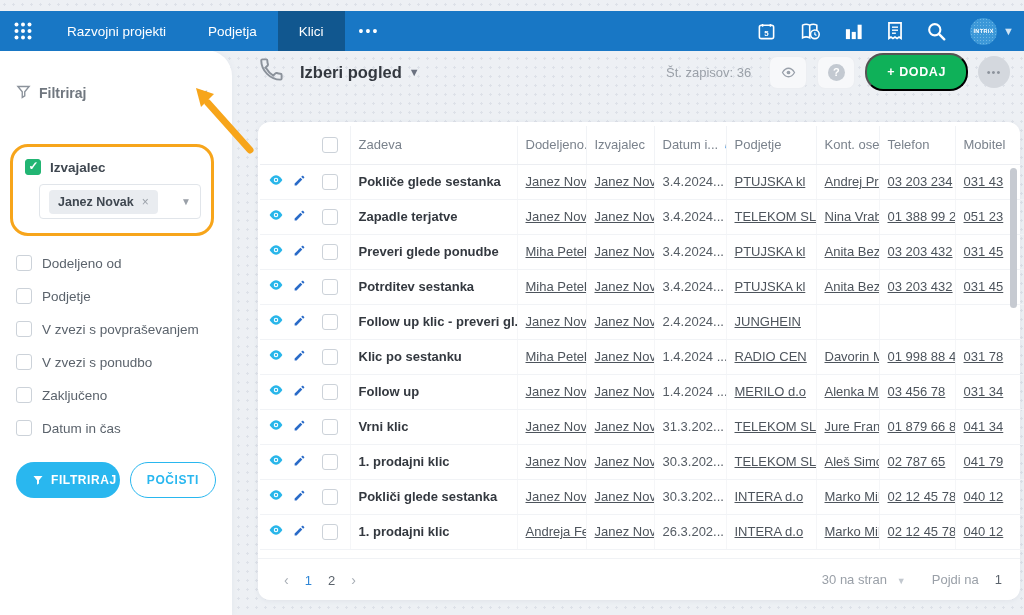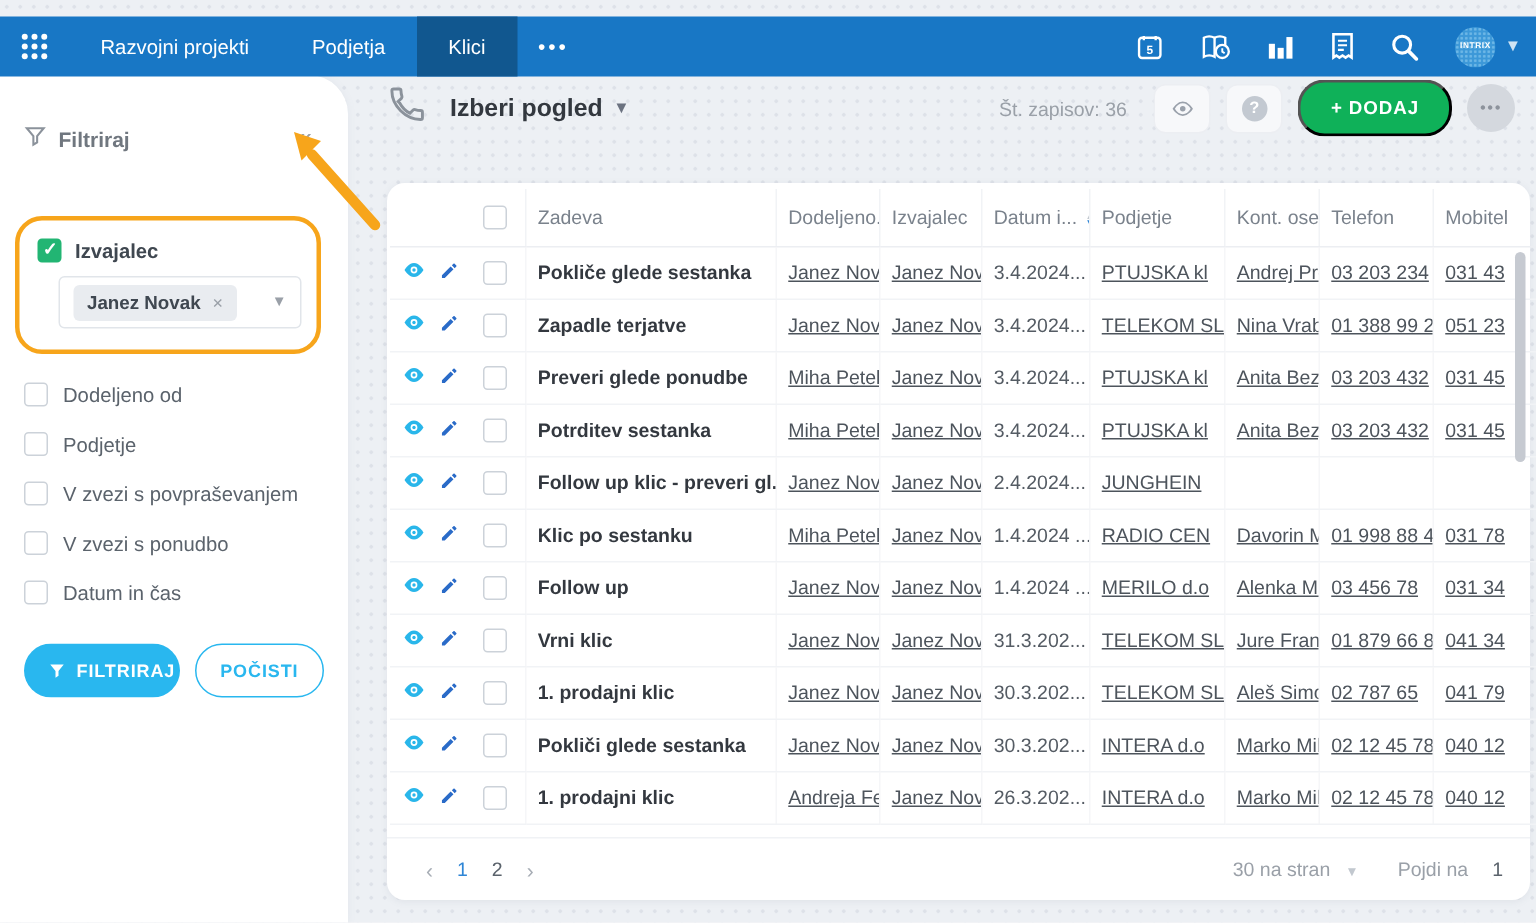--- a/index.html
+++ b/index.html
@@ -226,20 +226,24 @@
       <div class="f-item">
         <div class="cb"></div>
         <span>V zvezi s povpraševanjem</span>
       </div>
       <div class="f-item">
         <div class="cb"></div>
         <span>V zvezi s ponudbo</span>
       </div>
       <div class="f-item">
         <div class="cb"></div>
+        <span>Zaključeno</span>
+      </div>
+      <div class="f-item">
+        <div class="cb"></div>
         <span>Datum in čas</span>
       </div>
     </div>
 
   <div class="sb-buttons">
     <div class="btn-filter">
       <span class="bf-main">
         <svg width="12" height="12" viewBox="0 0 24 24">
             <path d="M3 4h18l-7 8.5V19l-4 2.5v-9L3 4z" fill="#fff"></path>
           </svg>

